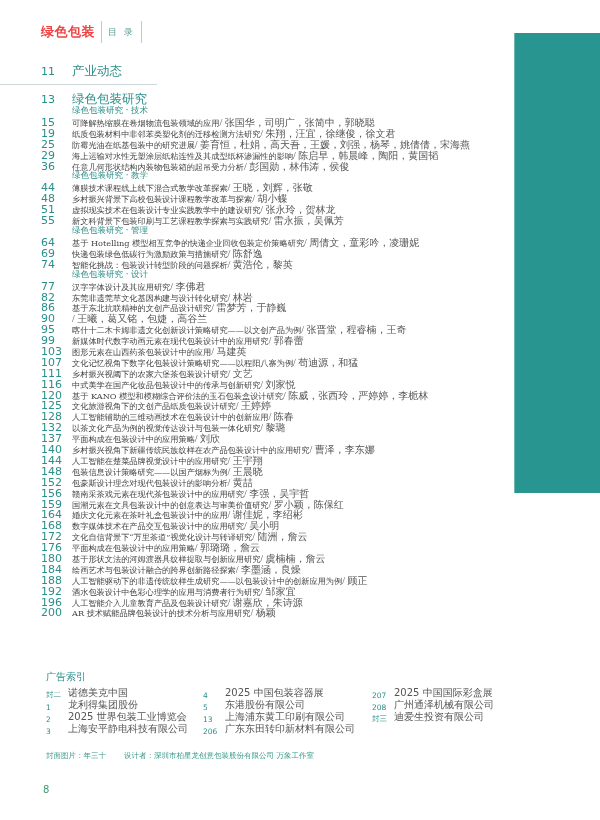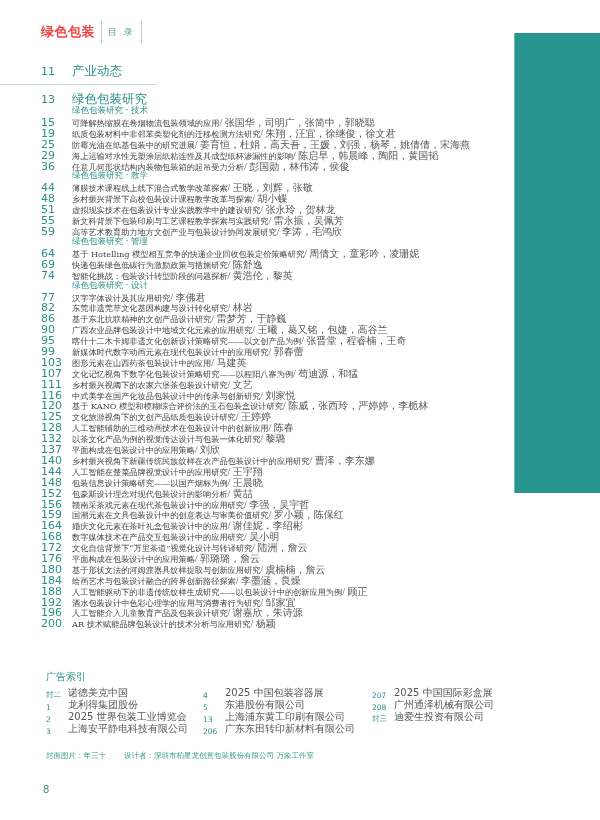--- a/index.html
+++ b/index.html
@@ -102,25 +102,20 @@
       <div class="row">
         <span class="num">51</span>
         <span class="txt">虚拟现实技术在包装设计专业实践教学中的建设研究</span>
         <span class="auth"> / 张永玲，贺林龙</span>
       </div>
       <div class="row">
         <span class="num">55</span>
         <span class="txt">新文科背景下包装印刷与工艺课程教学探索与实践研究</span>
         <span class="auth"> / 雷永振，吴佩芳</span>
       </div>
-      <div class="row">
-        <span class="num">59</span>
-        <span class="txt">高等艺术教育助力地方文创产业与包装设计协同发展研究</span>
-        <span class="auth"> / 李涛，毛鸿欣</span>
-      </div>
       <div class="sub">绿色包装研究 · 管理</div>
       <div class="row">
         <span class="num">64</span>
         <span class="txt">基于 Hotelling 模型相互竞争的快递企业回收包装定价策略研究</span>
         <span class="auth"> / 周倩文，童彩吟，凌珊妮</span>
       </div>
       <div class="row">
         <span class="num">69</span>
         <span class="txt">快递包装绿色低碳行为激励政策与措施研究</span>
         <span class="auth"> / 陈舒逸</span>
@@ -141,21 +136,20 @@
         <span class="txt">东莞非遗莞草文化基因构建与设计转化研究</span>
         <span class="auth"> / 林岩</span>
       </div>
       <div class="row">
         <span class="num">86</span>
         <span class="txt">基于东北抗联精神的文创产品设计研究</span>
         <span class="auth"> / 雷梦芳，于静巍</span>
       </div>
       <div class="row">
         <span class="num">90</span>
-        <span class="txt">广西农业品牌包装设计中地域文化元素的应用研究</span>
         <span class="auth"> / 王曦，葛又铭，包婕，高谷兰</span>
       </div>
       <div class="row">
         <span class="num">95</span>
         <span class="txt">喀什十二木卡姆非遗文化创新设计策略研究——以文创产品为例</span>
         <span class="auth"> / 张晋堂，程睿楠，王奇</span>
       </div>
       <div class="row">
         <span class="num">99</span>
         <span class="txt">新媒体时代数字动画元素在现代包装设计中的应用研究</span>

